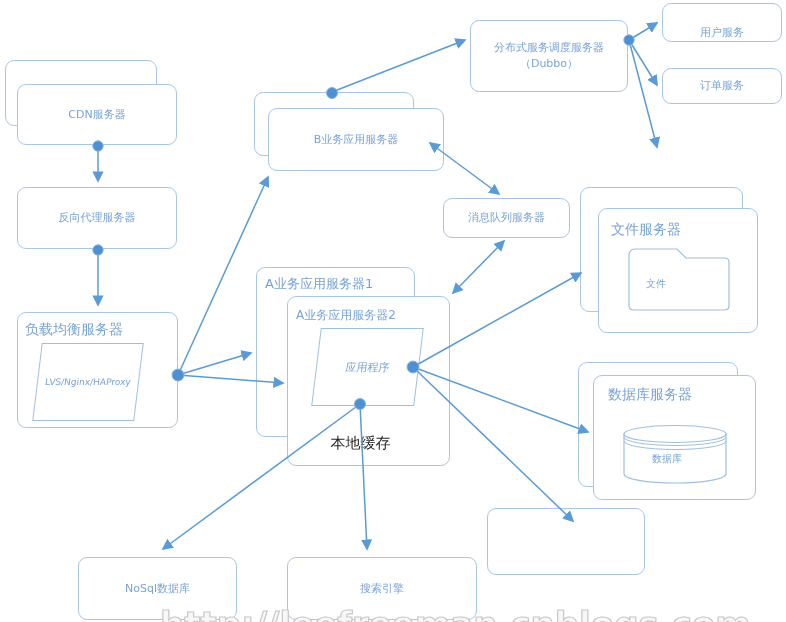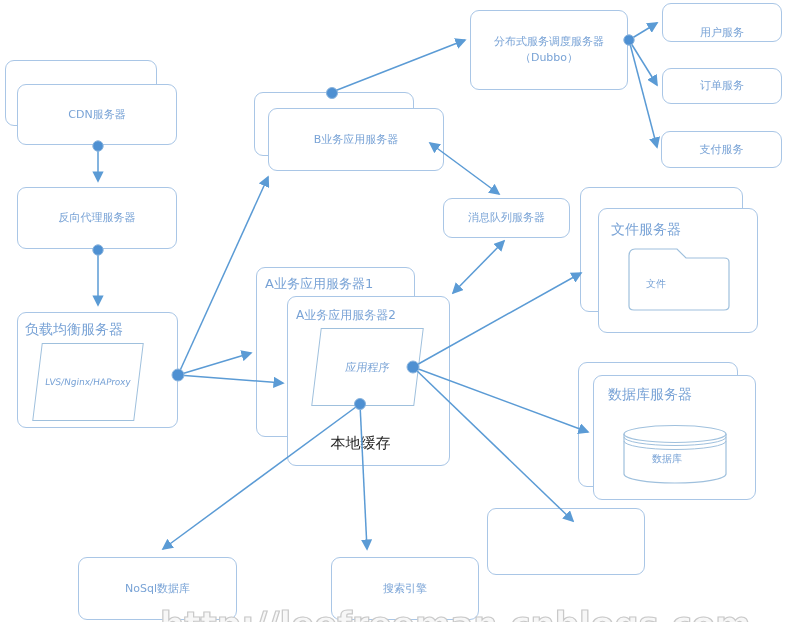--- a/index.html
+++ b/index.html
@@ -64,33 +64,30 @@
     <div class="title" style="left:7px;top:8px;font-size:14px;">负载均衡服务器</div>
     <div class="para" style="left:19px;top:30px;width:102px;height:78px;font-size:9px;">
       <span>LVS/Nginx/HAProxy</span>
     </div>
   </div>
 
   <div class="box lbl z2" style="left:268px;top:108px;width:176px;height:63px;">
     <span>B业务应用服务器</span>
   </div>
 
-  <div class="box lbl z2" style="left:470px;top:10px;width:158px;height:80px;flex-direction:column;">
+  <div class="box lbl z2" style="left:470px;top:20px;width:158px;height:72px;flex-direction:column;">
     <span>分布式服务调度服务器</span>
     <span>（Dubbo）</span>
   </div>
 
   <div class="box lbl z2" style="left:662px;top:3px;width:120px;height:39px;align-items:flex-end;">
     <span>用户服务</span>
   </div>
   <div class="box lbl z2" style="left:662px;top:68px;width:120px;height:36px;">
     <span>订单服务</span>
-  </div>
-  <div class="box lbl z2" style="left:661px;top:131px;width:121px;height:37px;">
-    <span>支付服务</span>
   </div>
 
   <div class="box lbl z2" style="left:443px;top:198px;width:127px;height:40px;">
     <span>消息队列服务器</span>
   </div>
 
   <div class="box z2" style="left:598px;top:208px;width:160px;height:125px;">
     <div class="title" style="left:12px;top:12px;font-size:14px;">文件服务器</div>
   </div>
   <svg class="shape" style="left:627px;top:244px;" width="104" height="68" viewBox="0 0 104 68">
@@ -118,21 +115,21 @@
     <ellipse cx="54" cy="11" rx="51" ry="8.5" fill="#ffffff" stroke="#9fc0dd" stroke-width="1.2"></ellipse>
     <path d="M3,14 A51,8.5 0 0 0 105,14" fill="none" stroke="#9fc0dd" stroke-width="1"></path>
     <path d="M3,18 A51,8.5 0 0 0 105,18" fill="none" stroke="#9fc0dd" stroke-width="1"></path>
   </svg>
   <div class="shape-lbl" style="left:652px;top:452px;">数据库</div>
 
 
   <div class="box lbl z2" style="left:78px;top:557px;width:159px;height:63px;">
     <span>NoSql数据库</span>
   </div>
-  <div class="box lbl z2" style="left:287px;top:557px;width:148px;height:63px;margin-left:44px;">
+  <div class="box lbl z2" style="left:287px;top:557px;width:190px;height:63px;">
     <span>搜索引擎</span>
   </div>
 
   <svg class="wires" width="786" height="622" viewBox="0 0 786 622">
     <defs>
       <marker id="ah" viewBox="0 0 10 10" refX="8.5" refY="5" markerWidth="7.5" markerHeight="7.5" orient="auto-start-reverse">
         <path d="M0,0 L10,5 L0,10 Z" fill="#5b9bd5"></path>
       </marker>
     </defs>
     <g stroke="#5b9bd5" stroke-width="1.5" fill="none">

